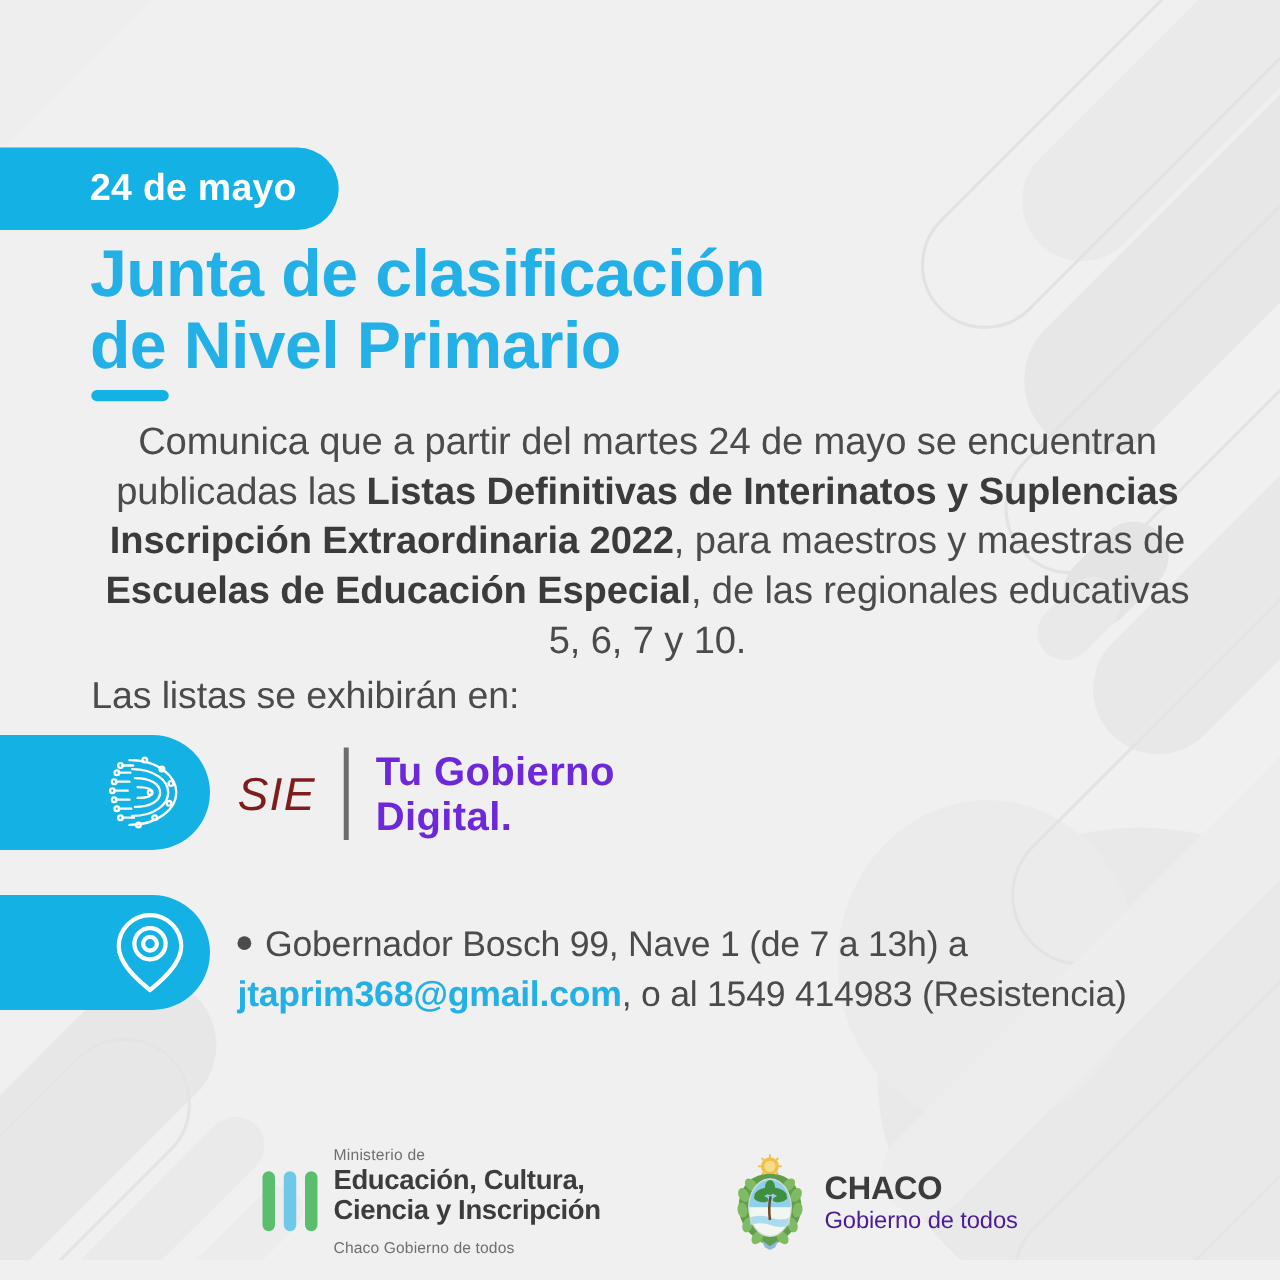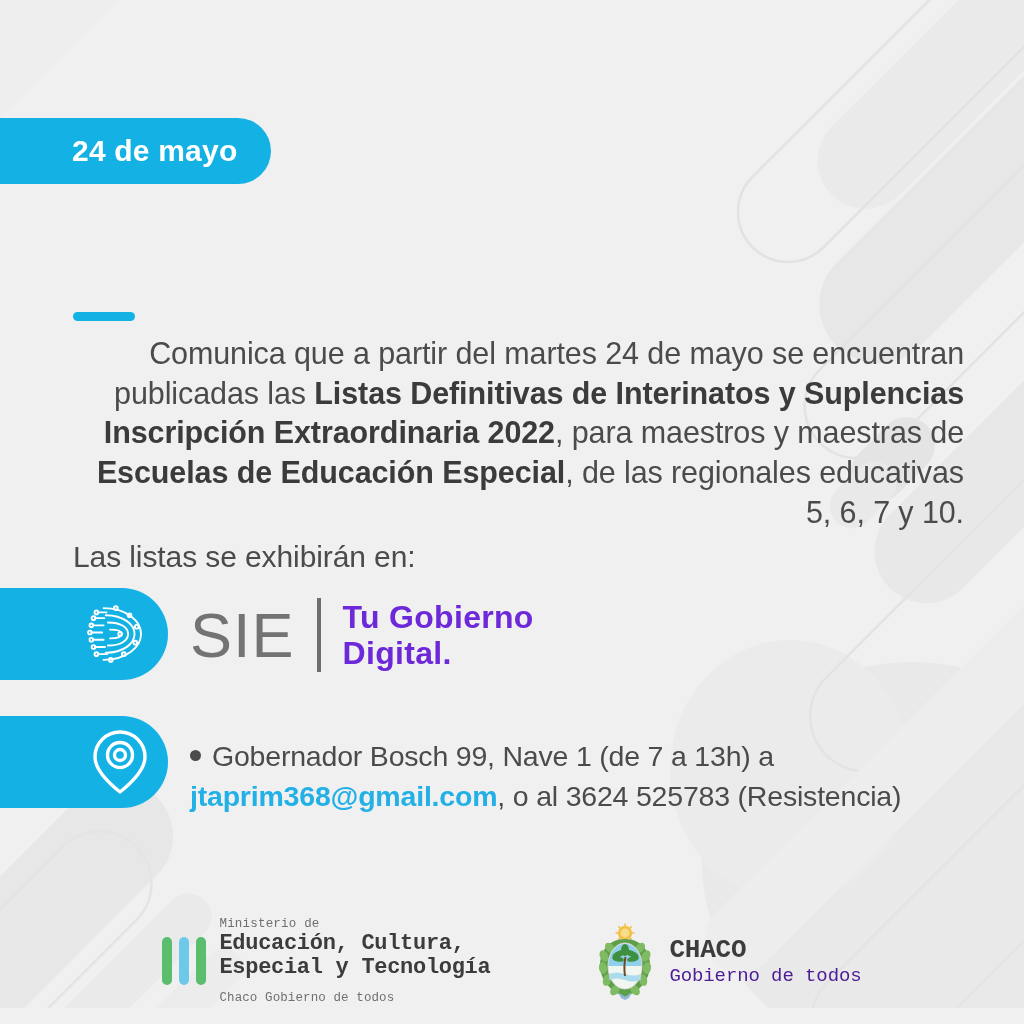--- a/index.html
+++ b/index.html
@@ -85,21 +85,21 @@
   
   .body-copy {
     position: absolute;
     left: 72px;
     top: 334px;
     width: 892px;
     z-index: 5;
     color: #4b4b4b;
     font-size: 30.5px;
     line-height: 1.30;
-    text-align: right;
+    text-align: center;
     letter-spacing: -0.1px;
   }
   .body-copy b { color: #3b3b3b; font-weight: bold; }
 
   
   .sublabel {
     position: absolute;
     left: 73px;
     top: 540px;
     z-index: 5;
@@ -130,25 +130,26 @@
   .sie-text {
     position: absolute;
     left: 190px;
     top: 598px;
     z-index: 5;
     display: flex;
     align-items: center;
     gap: 22px;
   }
   .sie-abbr {
-    color: #737373;
-    font-size: 63px;
+    color: #7f1d1d;
+    font-size: 37px;
     font-weight: 300;
     letter-spacing: 1px;
     line-height: 1;
+    font-style: italic;
   }
   .sie-divider {
     width: 4px;
     height: 74px;
     background: #6d6d6d;
   }
   .sie-slogan {
     color: #6d28d9;
     font-size: 32px;
     font-weight: bold;
@@ -205,21 +206,20 @@
     position: absolute;
     left: 0;
     right: 0;
     top: 918px;
     height: 86px;
     z-index: 5;
     display: flex;
     align-items: center;
     justify-content: center;
     gap: 104px;
-    font-family: Liberation Mono, monospace;
   }
   .ministry-logo { display: flex; align-items: center; gap: 13px; }
   .ministry-bars { display: flex; gap: 7px; }
   .ministry-bars i {
     display: block;
     width: 10px;
     height: 48px;
     border-radius: 5px;
   }
   .ministry-words { line-height: 1; }
@@ -333,20 +333,22 @@
       </g>
 
       <path d="M 0 0 L 120 0 L 0 120 Z" fill="#eeeeee"></path>
     </g>
   </svg>
 
   <div class="date-badge">
     <span>24 de mayo</span>
   </div>
 
+  <h1 class="headline">Junta de clasificación
+de Nivel Primario</h1>
   <div class="headline-rule"></div>
 
   <p class="body-copy" id="body-copy"><span>Comunica que a partir del martes 24 de mayo se encuentran publicadas las </span><b>Listas Definitivas de Interinatos y Suplencias Inscripción Extraordinaria 2022</b><span>, para maestros y maestras de </span><b>Escuelas de Educación Especial</b><span>, de las regionales educativas 5, 6, 7 y 10.</span></p>
 
   <p class="sublabel">Las listas se exhibirán en:</p>
 
   <div class="sie-tab">
     <svg class="sie-mark" viewBox="0 0 100 100" xmlns="http://www.w3.org/2000/svg" fill="none" stroke="#ffffff" stroke-width="2.6" stroke-linecap="round">
       <path d="M30 14 C62 14 82 32 82 50 C82 68 62 86 30 86"></path>
       <path d="M33 24 C58 24 73 37 73 50 C73 63 58 76 33 76"></path>
@@ -382,34 +384,34 @@
 Digital.</span>
   </div>
 
   <div class="pin-tab">
     <svg class="pin-mark" viewBox="0 0 60 66" xmlns="http://www.w3.org/2000/svg" fill="none" stroke="#ffffff" stroke-width="3.4" stroke-linejoin="round">
       <path d="M30 3 C16.2 3 5 14.2 5 28 C5 42 20 55 30 63 C40 55 55 42 55 28 C55 14.2 43.8 3 30 3 Z"></path>
       <circle cx="30" cy="26" r="12.5"></circle>
       <circle cx="30" cy="26" r="5.5"></circle>
     </svg>
   </div>
-  <p class="contact-text" id="contact-text"><span class="dot"></span><span>Gobernador Bosch 99, Nave 1 (de 7 a 13h) a </span><a class="email" style="text-decoration: none;">jtaprim368@gmail.com</a><span>, o al 3624 525783 (Resistencia)</span></p>
+  <p class="contact-text" id="contact-text"><span class="dot"></span><span>Gobernador Bosch 99, Nave 1 (de 7 a 13h) a </span><a class="email" style="text-decoration: none;">jtaprim368@gmail.com</a><span>, o al 1549 414983 (Resistencia)</span></p>
 
   <div class="footer">
 
     <div class="ministry-logo">
       <span class="ministry-bars" id="ministry-bars">
           <i style="background: rgb(91, 189, 110);"></i>
           <i style="background: rgb(110, 200, 232);"></i>
           <i style="background: rgb(91, 189, 110);"></i>
         </span>
       <span class="ministry-words">
         <span class="min-eyebrow">Ministerio de</span>
         <span class="min-main">Educación, Cultura,
-Especial y Tecnología</span>
+Ciencia y Inscripción</span>
         <span class="min-sub">Chaco Gobierno de todos</span>
       </span>
     </div>
 
     <div class="chaco-logo">
       <svg width="62" height="78" viewBox="0 0 62 78" xmlns="http://www.w3.org/2000/svg">
 
         <g>
           <circle cx="31" cy="11" r="7.2" fill="#f2c14a"></circle>
           <circle cx="31" cy="11" r="4.4" fill="#f7dc8a"></circle>

